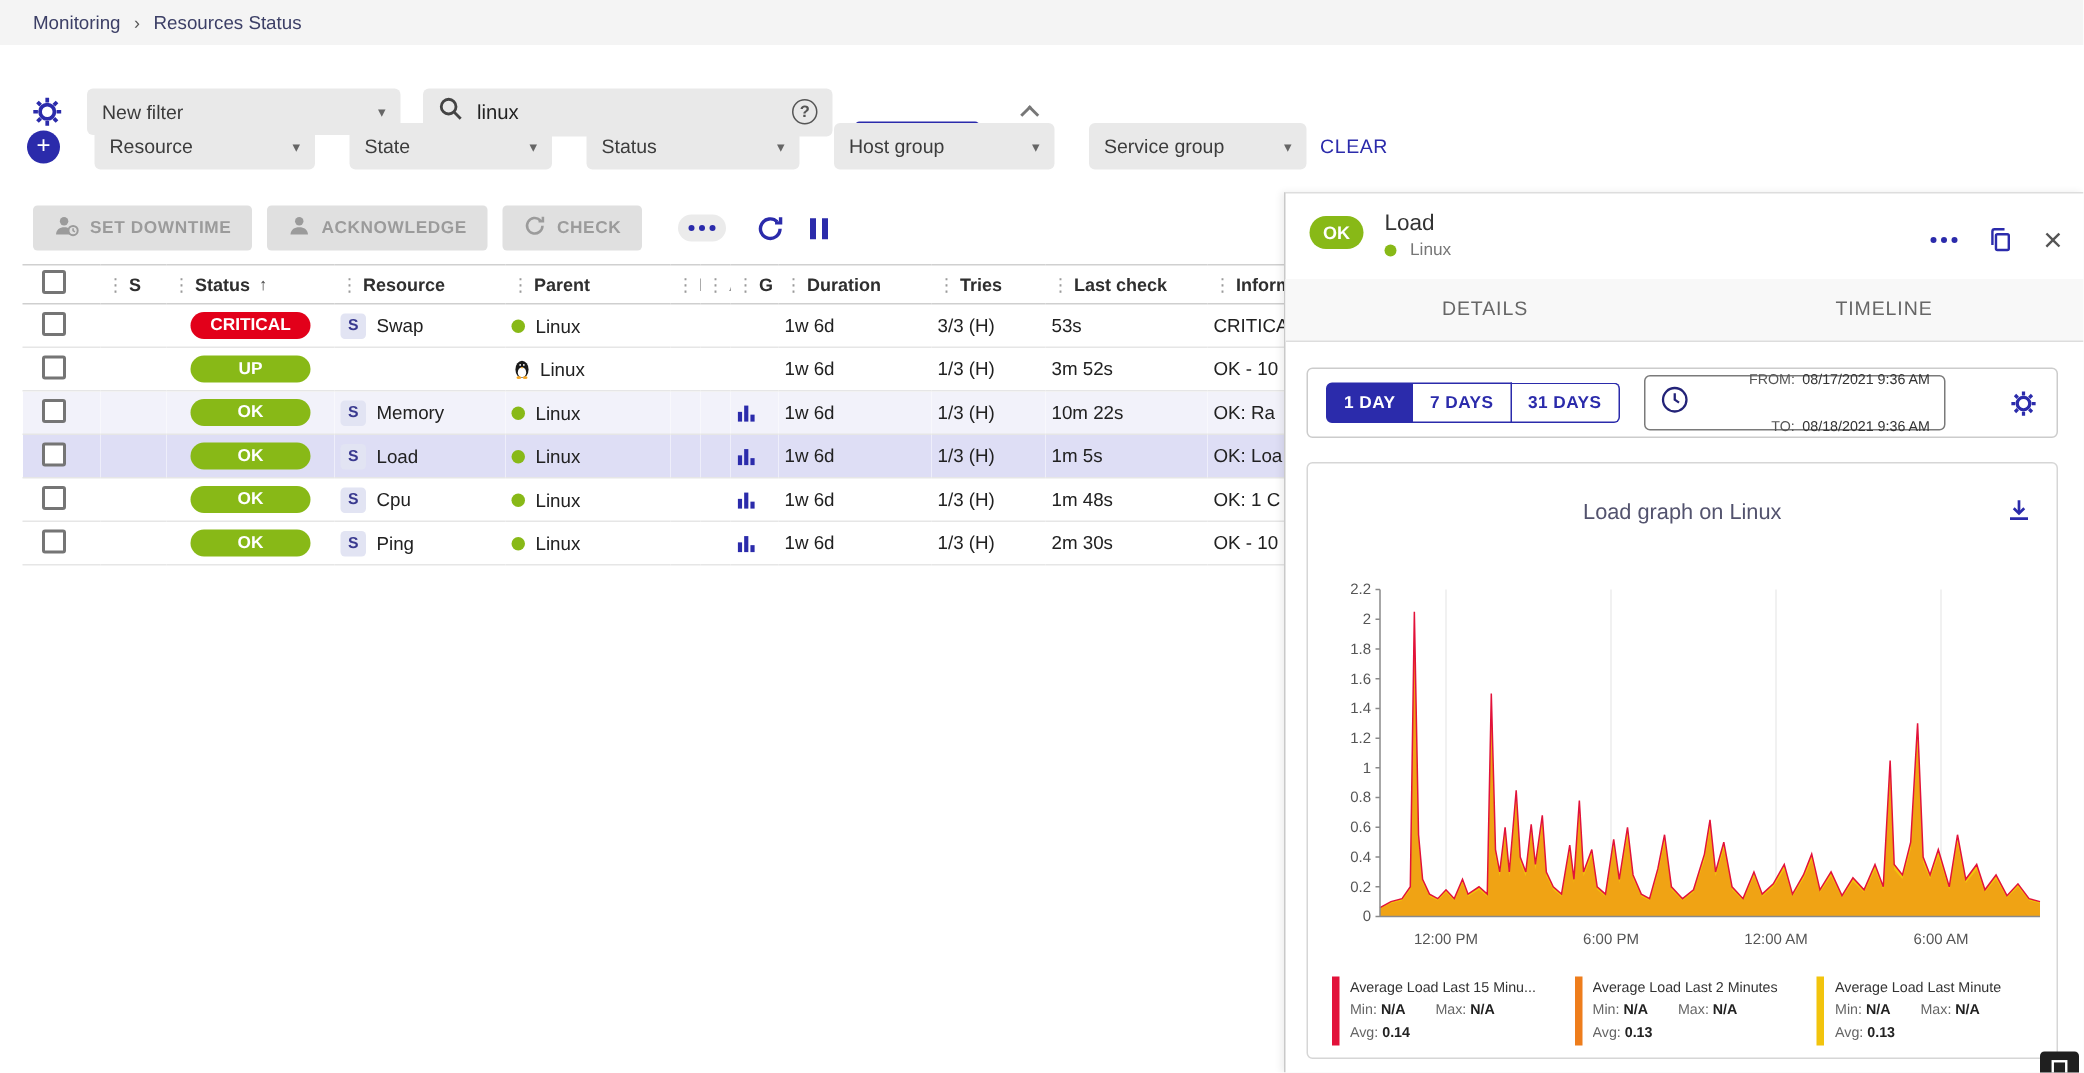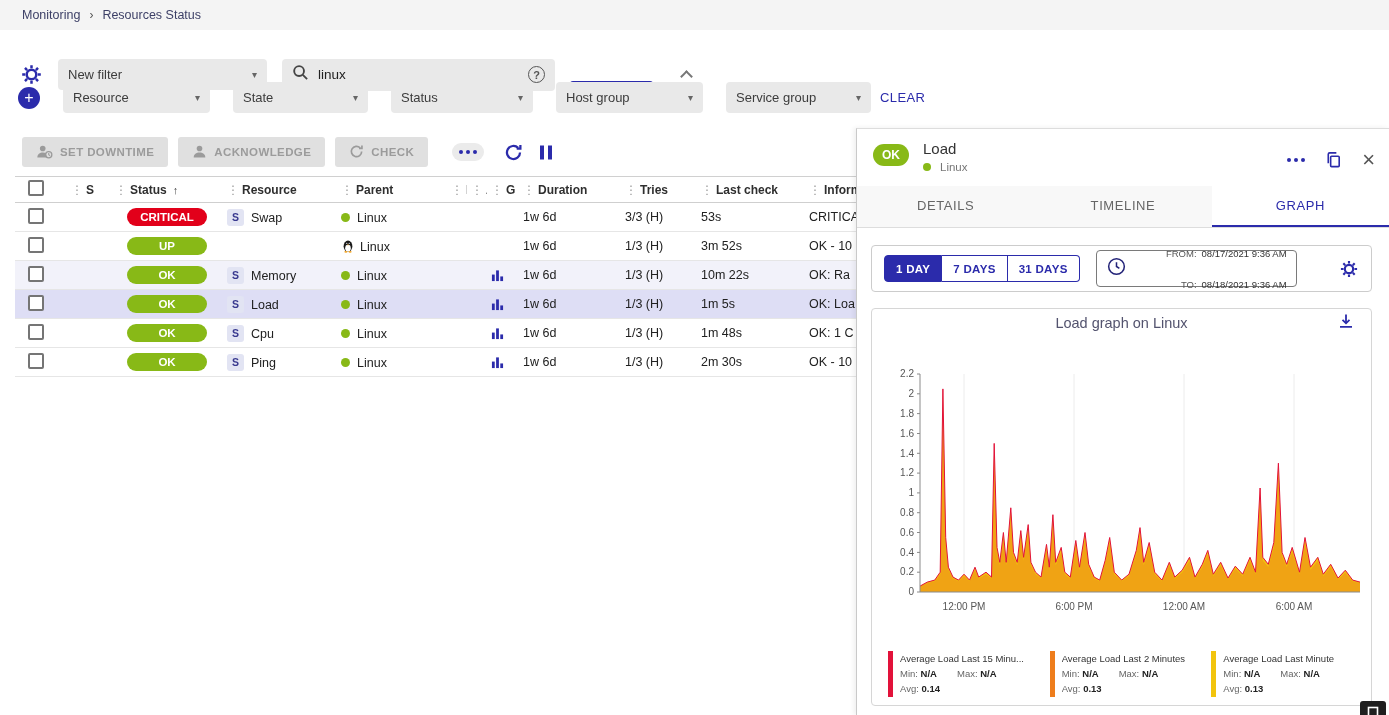--- a/index.html
+++ b/index.html
@@ -169,21 +169,21 @@
   }
   .ft-lines { display:flex; flex-direction:column; justify-content:center; gap:20px; font-size:9.5px; color:#333; width:152px; }
   .ft-line { display:flex; justify-content:flex-end; gap:5px; }
   .ft-label { color:#555; }
   .pgear { margin-left:auto; }
 
   .graph-card {
     position:absolute; top:179px; left:14px; right:17px; bottom:9px;
     border:1px solid #d6d6d6; border-radius:4px; overflow:hidden;
   }
-  .gtitle-row { position:relative; margin-top:5px; text-align:center; }
+  .gtitle-row { position:relative; margin-top:24px; text-align:center; }
   .gtitle { font-size:14.5px; color:#53536e; }
   .dl-btn { position:absolute; right:16px; top:-2px; background:none; border:none; cursor:pointer; }
   .chart { display:block; margin:34px 0 0 10px; }
   .chart text { font-size:10px; fill:#555; font-family:"Liberation Sans", sans-serif; }
 
   .legend { position:absolute; left:16px; right:8px; bottom:8px; display:flex; gap:10px; }
   .litem { display:flex; gap:7px; width:158px; cursor:pointer; }
   .lbar { width:5px; height:46px; flex:none; }
   .ltext { font-size:9.5px; color:#444; line-height:1.6; white-space:nowrap; overflow:hidden; }
   .lname { color:#333; }
@@ -526,21 +526,20 @@
             <path d="M4.5 13.5V4a1.5 1.5 0 0 1 1.5-1.5h7"></path>
           </svg>
       </button>
       <button class="close-x">×</button>
     </div>
   </div>
 
   <div class="ptabs">
     <div class="ptab">DETAILS</div>
     <div class="ptab">TIMELINE</div>
-    <div class="ptab active">GRAPH</div>
   </div>
 
   <div class="time-card">
     <div class="range-group">
       <button class="range-btn active">1 DAY</button>
       <button class="range-btn">7 DAYS</button>
       <button class="range-btn">31 DAYS</button>
     </div>
     <div class="fromto">
       <span>

